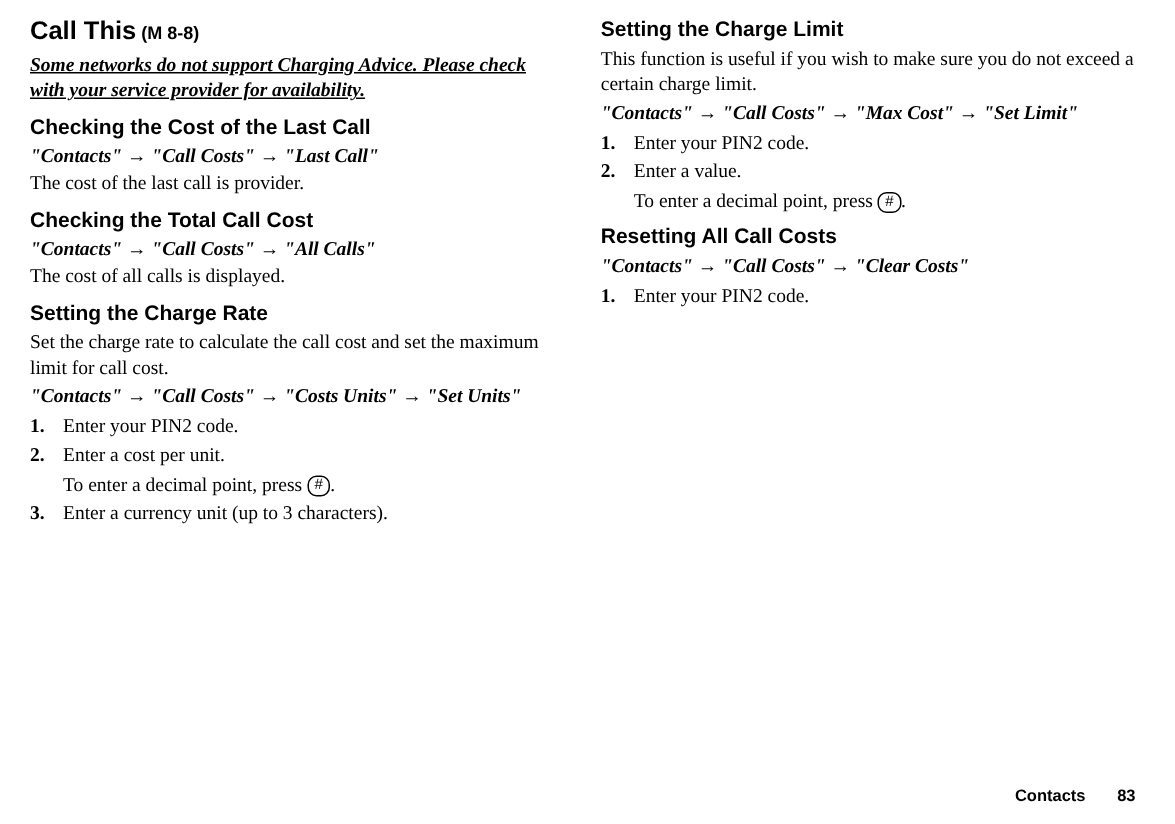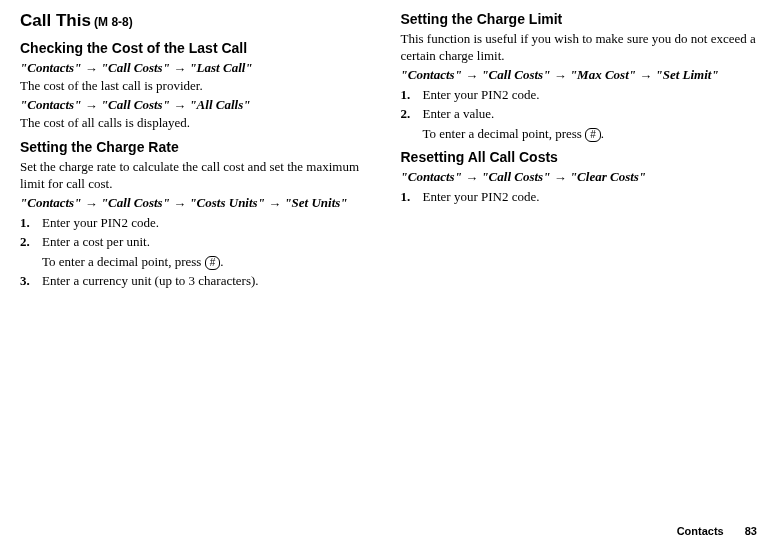--- a/index.html
+++ b/index.html
@@ -96,31 +96,33 @@
 </head>
 <body>
 
 <div class="content">
 
   <div class="col">
     <div class="title-row">
       <h1>Call This</h1>
       <span class="menu-ref">(M 8-8)</span>
     </div>
+    <p class="note">Some networks do not support Charging Advice. Please check with your service provider for availability.</p>
 
     <h2>Checking the Cost of the Last Call</h2>
     <p class="path">
       <span>"Contacts"</span>
       <span class="arrow">→</span>
       <span>"Call Costs"</span>
       <span class="arrow">→</span>
       <span>"Last Call"</span>
     </p>
     <p>The cost of the last call is provider.</p>
 
+    <h2>Checking the Total Call Cost</h2>
     <p class="path">
       <span>"Contacts"</span>
       <span class="arrow">→</span>
       <span>"Call Costs"</span>
       <span class="arrow">→</span>
       <span>"All Calls"</span>
     </p>
     <p>The cost of all calls is displayed.</p>
 
     <h2>Setting the Charge Rate</h2>

